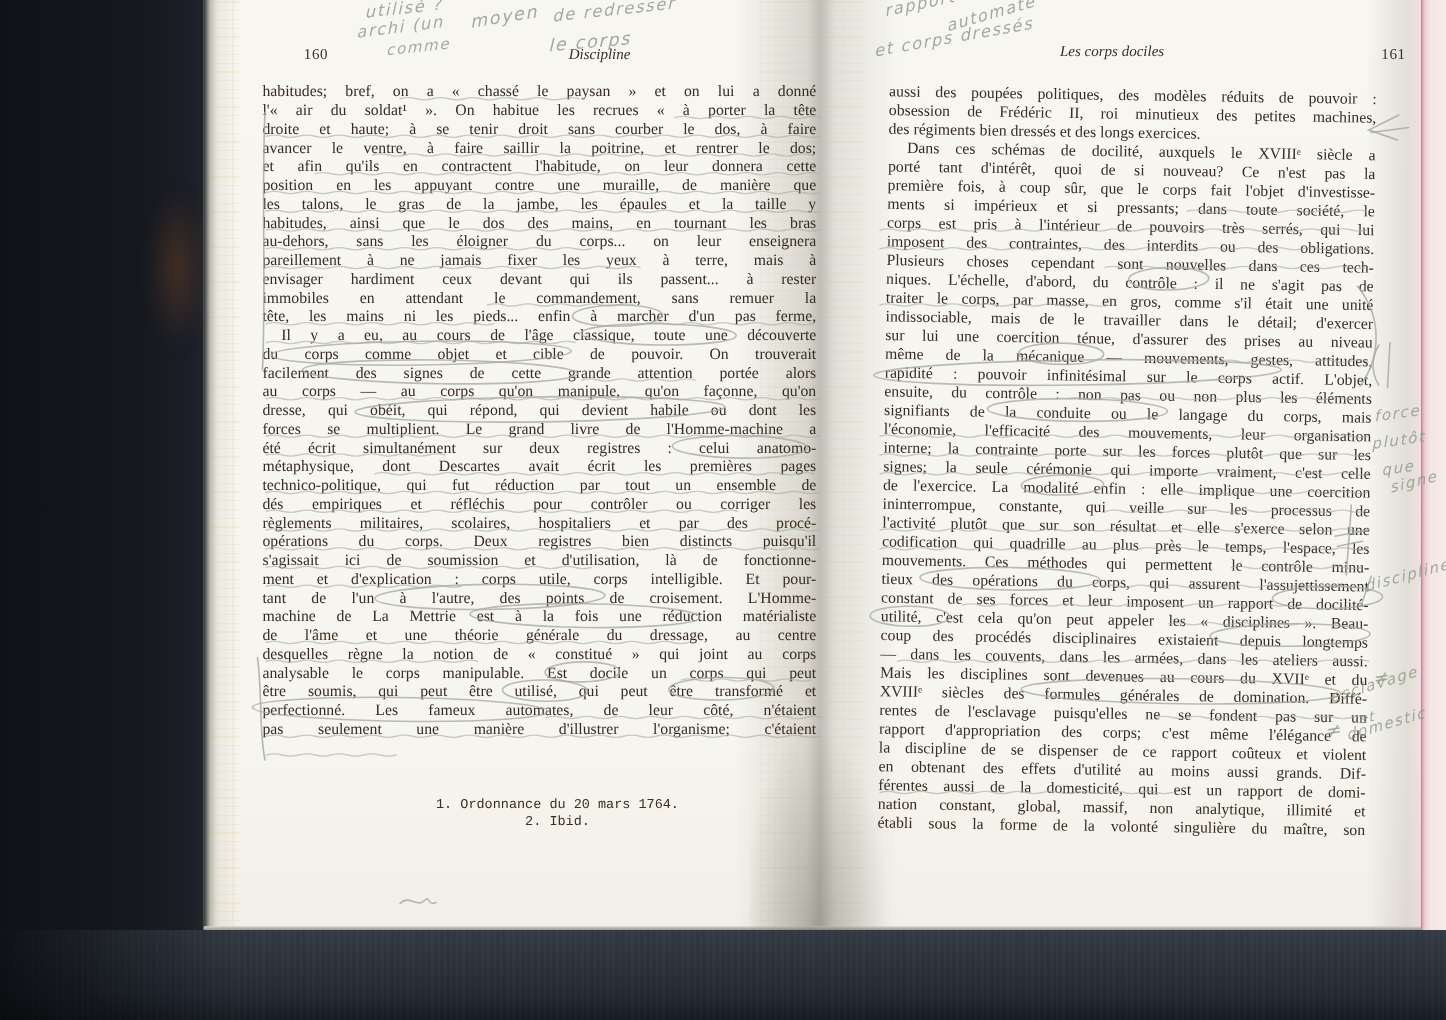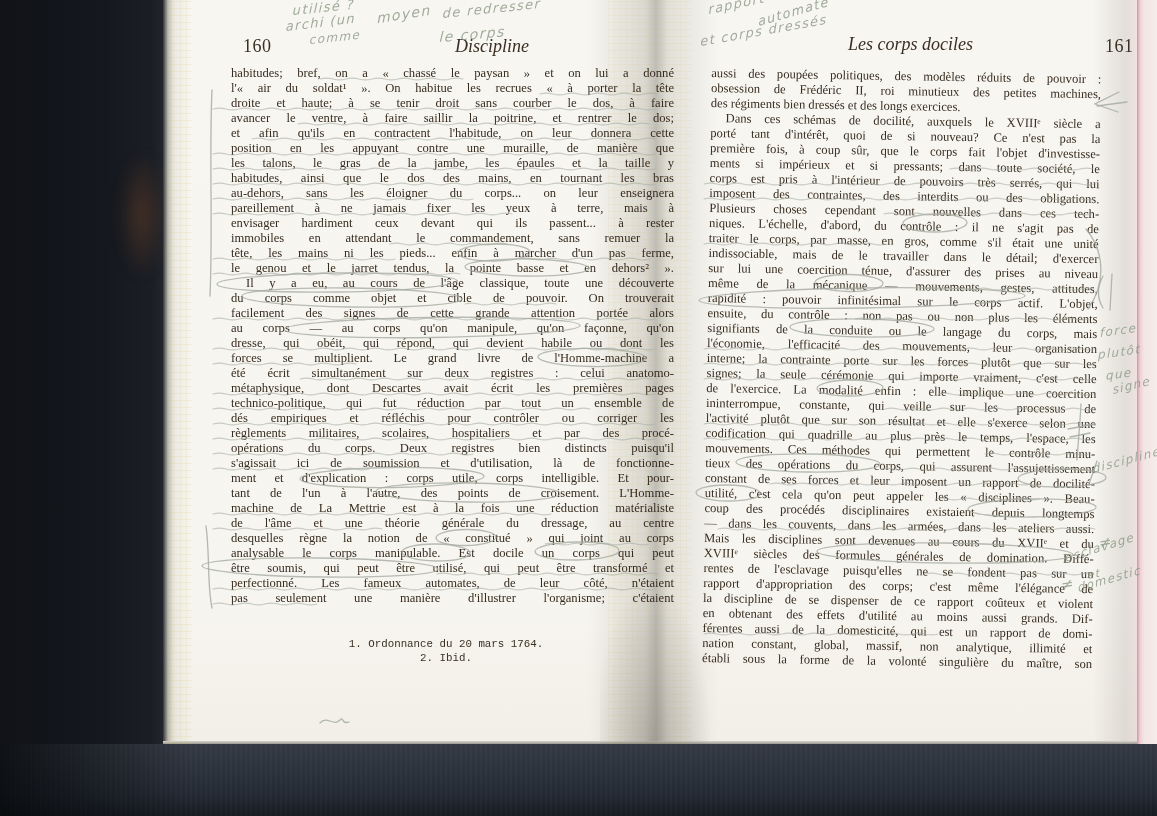--- a/index.html
+++ b/index.html
@@ -28,29 +28,29 @@
   #book .bottom-edge{position:absolute;left:0;top:741px;width:974px;height:3px;
     background:linear-gradient(180deg,#d8d5cc,#9a978f);}
   .speck{position:absolute;top:0;height:744px;opacity:.28;pointer-events:none;
     background-image:repeating-linear-gradient(0deg,rgba(210,190,80,.5) 0 1px,transparent 1px 7px),
                      repeating-linear-gradient(90deg,rgba(210,190,80,.4) 0 1px,transparent 1px 6px);}
   #speck-left{left:168px;width:24px;}
   #speck-gutter{left:608px;width:84px;opacity:.2;}
   #gutter-bottom{position:absolute;left:600px;top:560px;width:110px;height:184px;
     background:radial-gradient(60px 160px at 52px 184px,rgba(88,86,80,.30),rgba(88,86,80,0));}
   
-  .pghead{position:absolute;font-size:18px;color:#3a2f22;}
+  .pghead{position:absolute;font-size:12px;color:#3a2f22;}
   .pgnum{font-style:normal;letter-spacing:.5px;}
   .rhead{font-style:italic;}
   .body-col{position:absolute;color:#372c20;font-size:12.6px;}
   .bl{height:15px;line-height:15px;text-align:justify;text-align-last:justify;white-space:normal;
       overflow:visible;}
   .bl.ind{padding-left:15px;}
   .bl.end{text-align-last:left;}
-  #left-body{left:231px;top:66px;width:443px;}
+  #left-body{left:210px;top:66px;width:443px;}
   #right-body{left:702px;top:66px;width:390px;transform:rotate(0.9deg);transform-origin:left bottom;}
   #footnotes{left:256px;top:638px;width:380px;font-size:10.8px;color:#3a2f22;}
   #footnotes .fn{height:13.8px;line-height:13.8px;text-align:center;font-family:Liberation Mono, monospace;}
   
   #marks{position:absolute;left:0;top:0;width:1157px;height:816px;pointer-events:none;z-index:6;}
   .hw{position:absolute;z-index:7;font-family:"DejaVu Sans","Liberation Sans",sans-serif;
       font-style:italic;color:#8d9b87;opacity:.82;letter-spacing:1.4px;white-space:nowrap;
       transform-origin:left top;}
 </style>
 </head>
@@ -78,21 +78,20 @@
       <div class="bl">avancer le ventre, à faire saillir la poitrine, et rentrer le dos;</div>
       <div class="bl">et afin qu'ils en contractent l'habitude, on leur donnera cette</div>
       <div class="bl">position en les appuyant contre une muraille, de manière que</div>
       <div class="bl">les talons, le gras de la jambe, les épaules et la taille y</div>
       <div class="bl">habitudes, ainsi que le dos des mains, en tournant les bras</div>
       <div class="bl">au-dehors, sans les éloigner du corps... on leur enseignera</div>
       <div class="bl">pareillement à ne jamais fixer les yeux à terre, mais à</div>
       <div class="bl">envisager hardiment ceux devant qui ils passent... à rester</div>
       <div class="bl">immobiles en attendant le commandement, sans remuer la</div>
       <div class="bl">tête, les mains ni les pieds... enfin à marcher d'un pas ferme,</div>
-      <div class="bl">le genou et le jarret tendus, la pointe basse et en dehors² ».</div>
       <div class="bl ind">Il y a eu, au cours de l'âge classique, toute une découverte</div>
       <div class="bl">du corps comme objet et cible de pouvoir. On trouverait</div>
       <div class="bl">facilement des signes de cette grande attention portée alors</div>
       <div class="bl">au corps — au corps qu'on manipule, qu'on façonne, qu'on</div>
       <div class="bl">dresse, qui obéit, qui répond, qui devient habile ou dont les</div>
       <div class="bl">forces se multiplient. Le grand livre de l'Homme-machine a</div>
       <div class="bl">été écrit simultanément sur deux registres : celui anatomo-</div>
       <div class="bl">métaphysique, dont Descartes avait écrit les premières pages</div>
       <div class="bl">technico-politique, qui fut réduction par tout un ensemble de</div>
       <div class="bl">dés empiriques et réfléchis pour contrôler ou corriger les</div>

